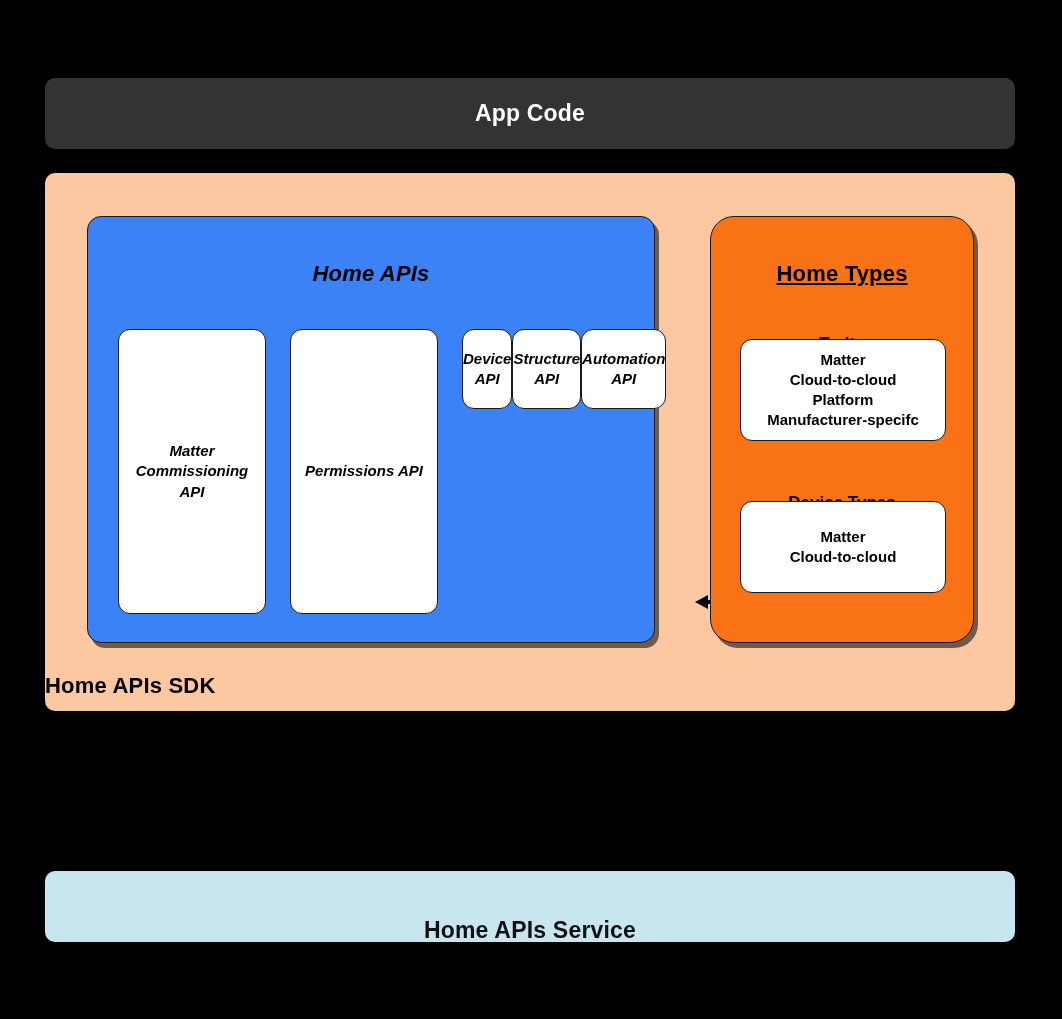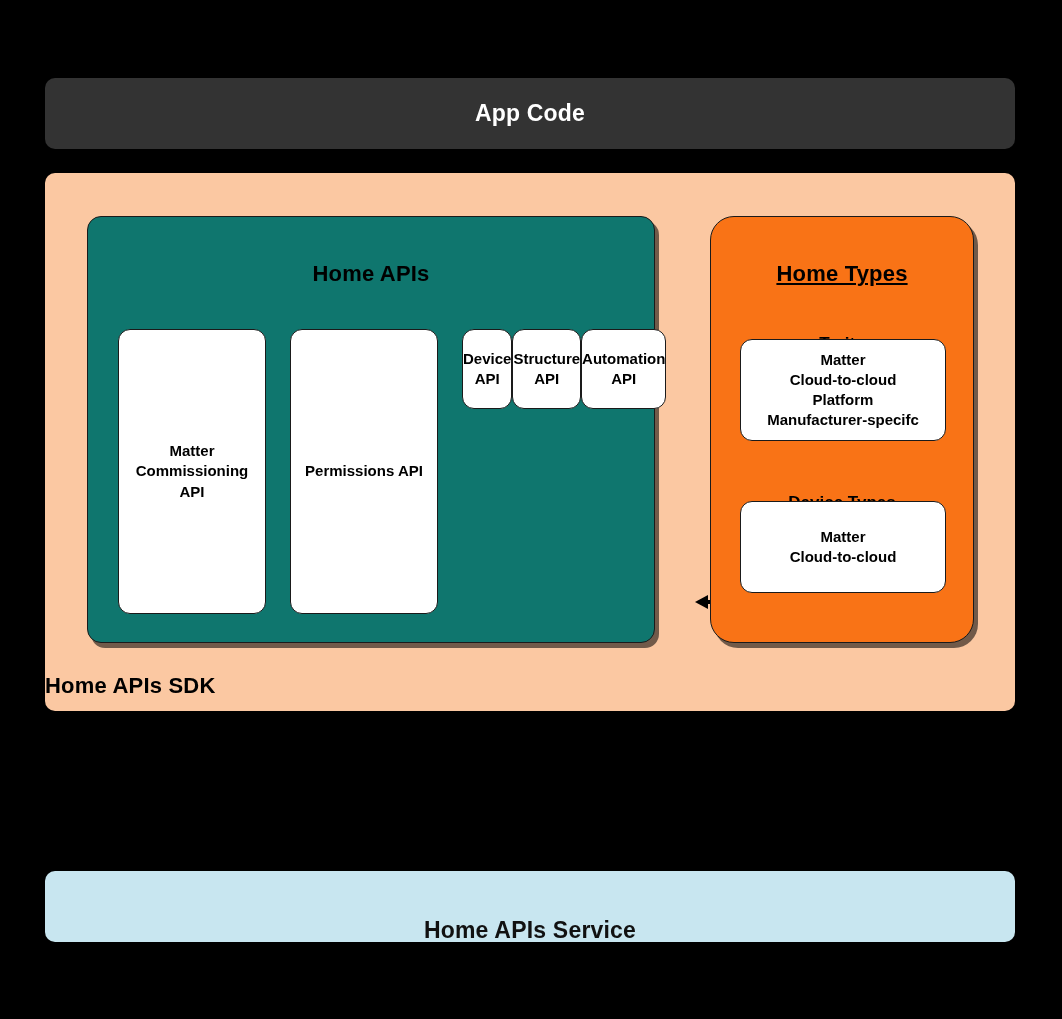--- a/index.html
+++ b/index.html
@@ -65,25 +65,26 @@
     letter-spacing: 0.2px;
   }
 
   
   .home-apis-panel {
     position: absolute;
     left: 42px;
     top: 43px;
     width: 568px;
     height: 427px;
-    background: #0f766e;
+    background: #3b82f6;
     border: 1.5px solid #1a1a1a;
     border-radius: 14px;
     box-shadow: 4px 5px 0 rgba(0,0,0,0.55);
     box-sizing: border-box;
+    font-style: italic;
   }
 
   
   .home-types-panel {
     position: absolute;
     left: 665px;
     top: 43px;
     width: 264px;
     height: 427px;
     background: #f97316;

